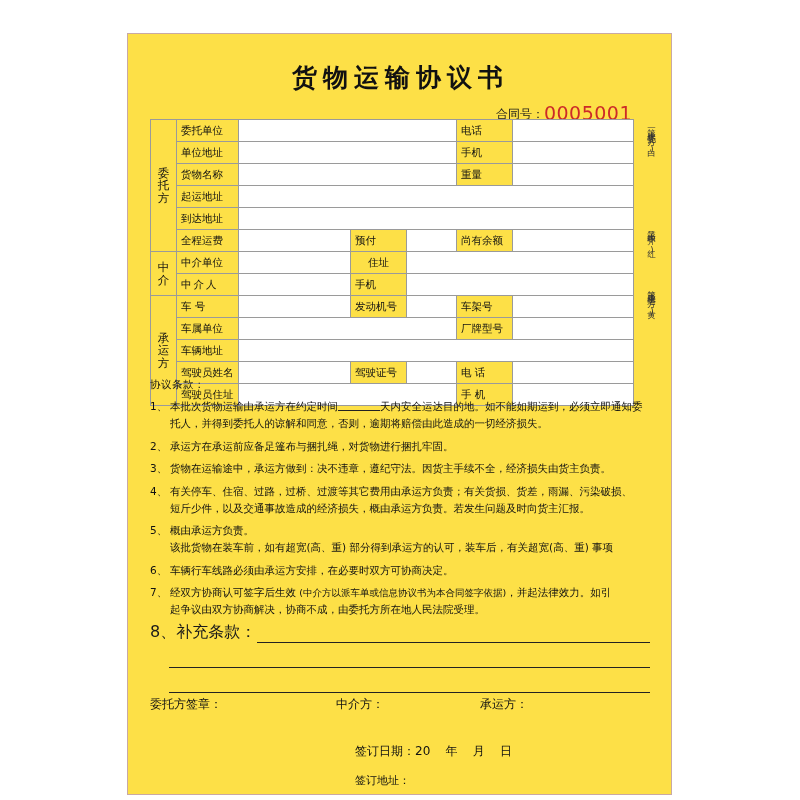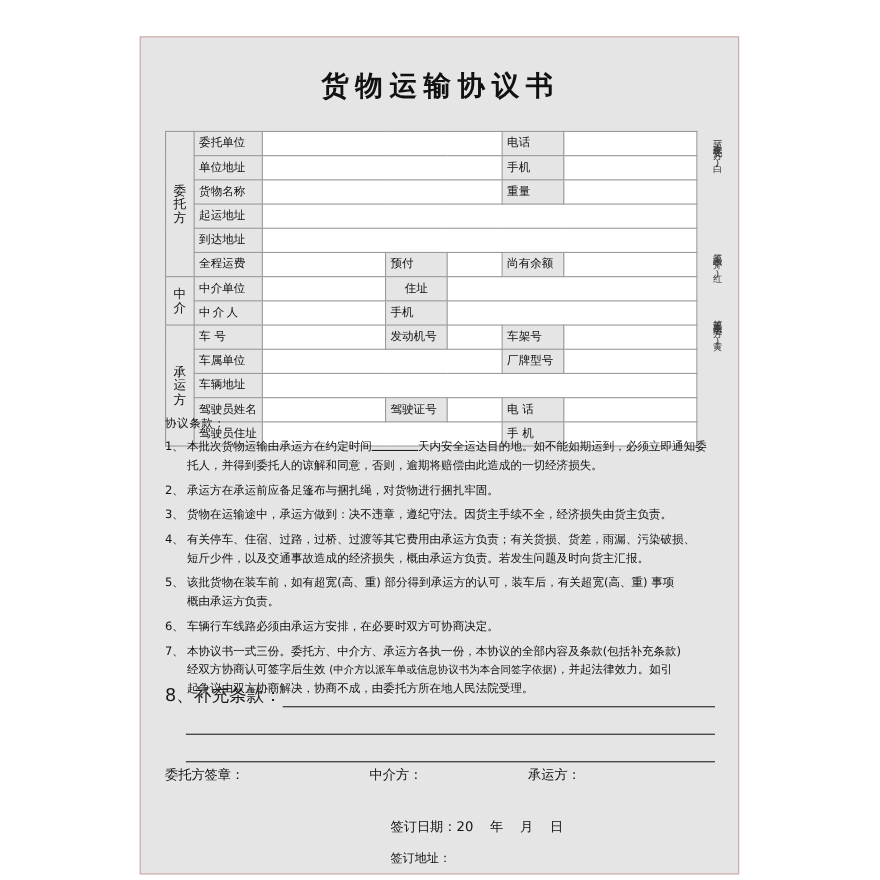--- a/index.html
+++ b/index.html
@@ -18,21 +18,21 @@
 
   
   #doc-frame {
     position: absolute;
     left: 127px;
     top: 33px;
     width: 545px;
     height: 762px;
     border: 1px solid #c9a9a4;
     box-sizing: border-box;
-    background: #e5e5e5;
+    background: #fde047;
   }
 
   
   #title {
     position: absolute;
     left: 0;
     top: 27px;
     width: 545px;
     text-align: center;
     font-size: 25px;
@@ -209,20 +209,23 @@
     font-size: 11px;
   }
 </style>
 </head>
 <body>
 
 <div id="doc-frame">
 
   <div id="title">货物运输协议书</div>
 
+  <div id="contract-no">
+    <span class="label">合同号：</span><span class="value">0005001</span>
+  </div>
 
   <table id="form-table">
     <colgroup>
       <col style="width:26px">
       <col style="width:62px">
       <col style="width:112px">
       <col style="width:56px">
       <col style="width:50px">
       <col style="width:56px">
       <col style="width:121px">
@@ -359,36 +362,35 @@
       <div class="term-num">4、</div>
       <div class="term-body">
         <p>有关停车、住宿、过路，过桥、过渡等其它费用由承运方负责；有关货损、货差，雨漏、污染破损、</p>
         <p>短斤少件，以及交通事故造成的经济损失，概由承运方负责。若发生问题及时向货主汇报。</p>
       </div>
     </div>
 
     <div class="term">
       <div class="term-num">5、</div>
       <div class="term-body">
+        <p>概由承运方负责。</p>
         <p>该批货物在装车前，如有超宽(高、重) 部分得到承运方的认可，装车后，有关超宽(高、重) 事项</p>
-        <p>概由承运方负责。</p>
       </div>
     </div>
 
     <div class="term">
       <div class="term-num">6、</div>
       <div class="term-body">
         <p>车辆行车线路必须由承运方安排，在必要时双方可协商决定。</p>
       </div>
     </div>
 
     <div class="term">
       <div class="term-num">7、</div>
       <div class="term-body">
-        <p>本协议书一式三份。委托方、中介方、承运方各执一份，本协议的全部内容及条款(包括补充条款)</p>
         <p><span>经双方协商认可签字后生效 </span><span class="small-note">(中介方以派车单或信息协议书为本合同签字依据)</span><span>，并起法律效力。如引</span></p>
         <p>起争议由双方协商解决，协商不成，由委托方所在地人民法院受理。</p>
       </div>
     </div>
   </div>
 
   <div id="supplement">
     <div id="supp-row1">
       <span id="supp-label"><span>8、</span><span>补充条款：</span></span>
       <span id="supp-line1"></span>

